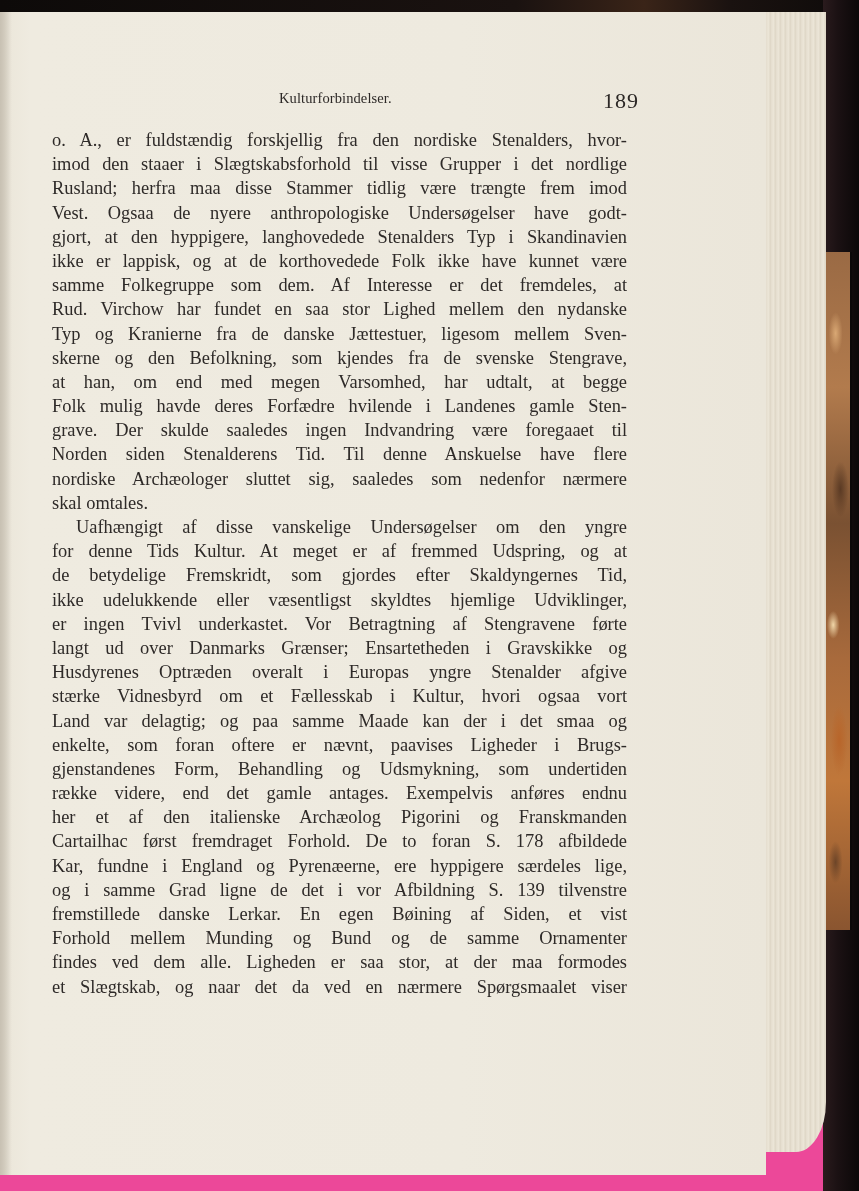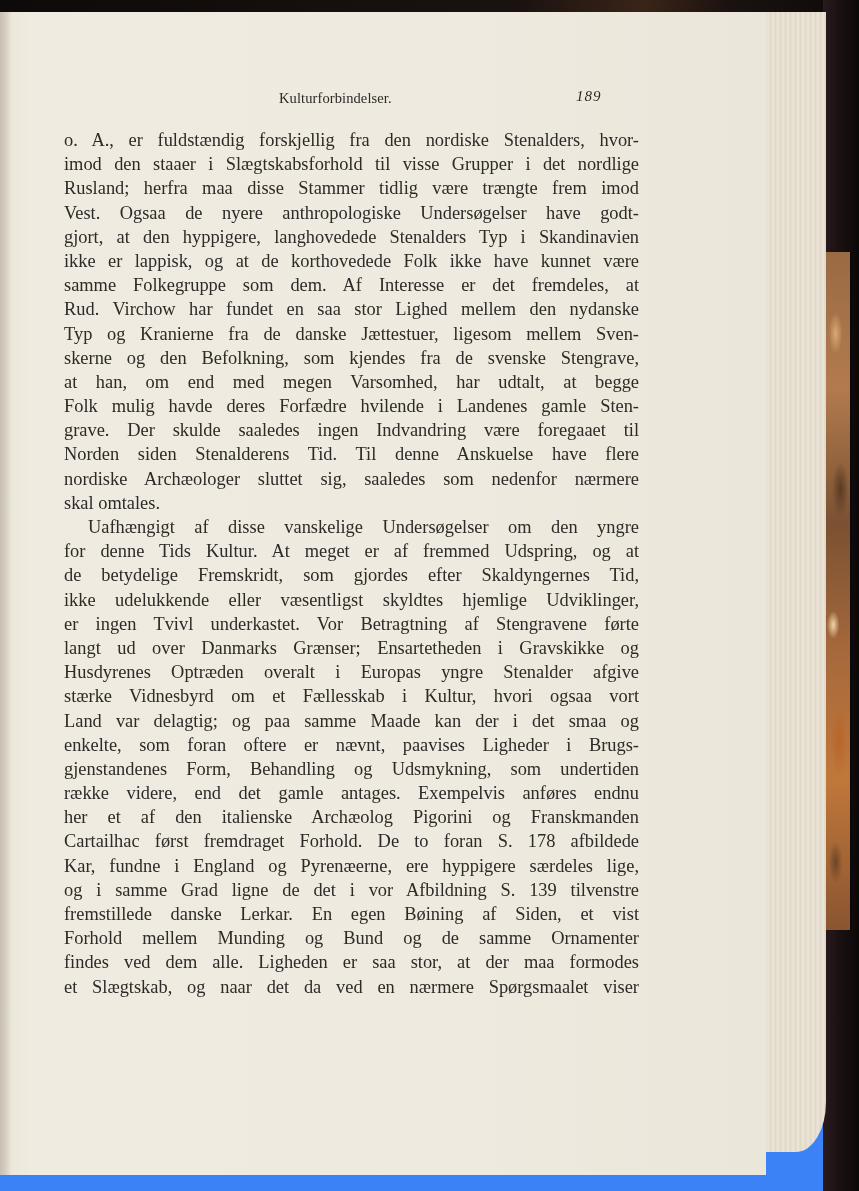--- a/index.html
+++ b/index.html
@@ -7,21 +7,21 @@
       padding: 0;
       width: 859px;
       height: 1191px;
       overflow: hidden;
       background: #120d0c;
     }
     .scene {
       position: relative;
       width: 859px;
       height: 1191px;
-      background: #3b82f6;
+      background: #ec4899;
       overflow: hidden;
     }
     
     .cover-top {
       position: absolute;
       left: 0; top: 0;
       width: 859px; height: 14px;
       background: linear-gradient(90deg, #0d0a09 0%, #1a1210 60%, #3a2418 75%, #1a1210 85%, #0d0a09 100%);
     }
     .cover-right {
@@ -72,30 +72,29 @@
     .head-title {
       position: absolute;
       left: 279px; top: 14px;
       font-family: "Liberation Serif", serif;
       font-size: 14.5px;
       color: #2c2826;
       letter-spacing: 0.1px;
     }
     .page-number {
       position: absolute;
-      left: 576px; top: 12px;
+      left: 603px; top: 12px;
       font-family: "Liberation Serif", serif;
-      font-size: 15px;
+      font-size: 22px;
       color: #2c2826;
       letter-spacing: 1px;
-      font-style: italic;
     }
     .body-text {
       position: absolute;
-      left: 64px; top: 116px;
+      left: 52px; top: 116px;
       width: 575px;
       font-family: "Liberation Serif", serif;
       font-size: 18.4px;
       line-height: 24.2px;
       color: #2e2a28;
     }
     .line {
       display: block;
       white-space: nowrap;
       text-align: justify;

